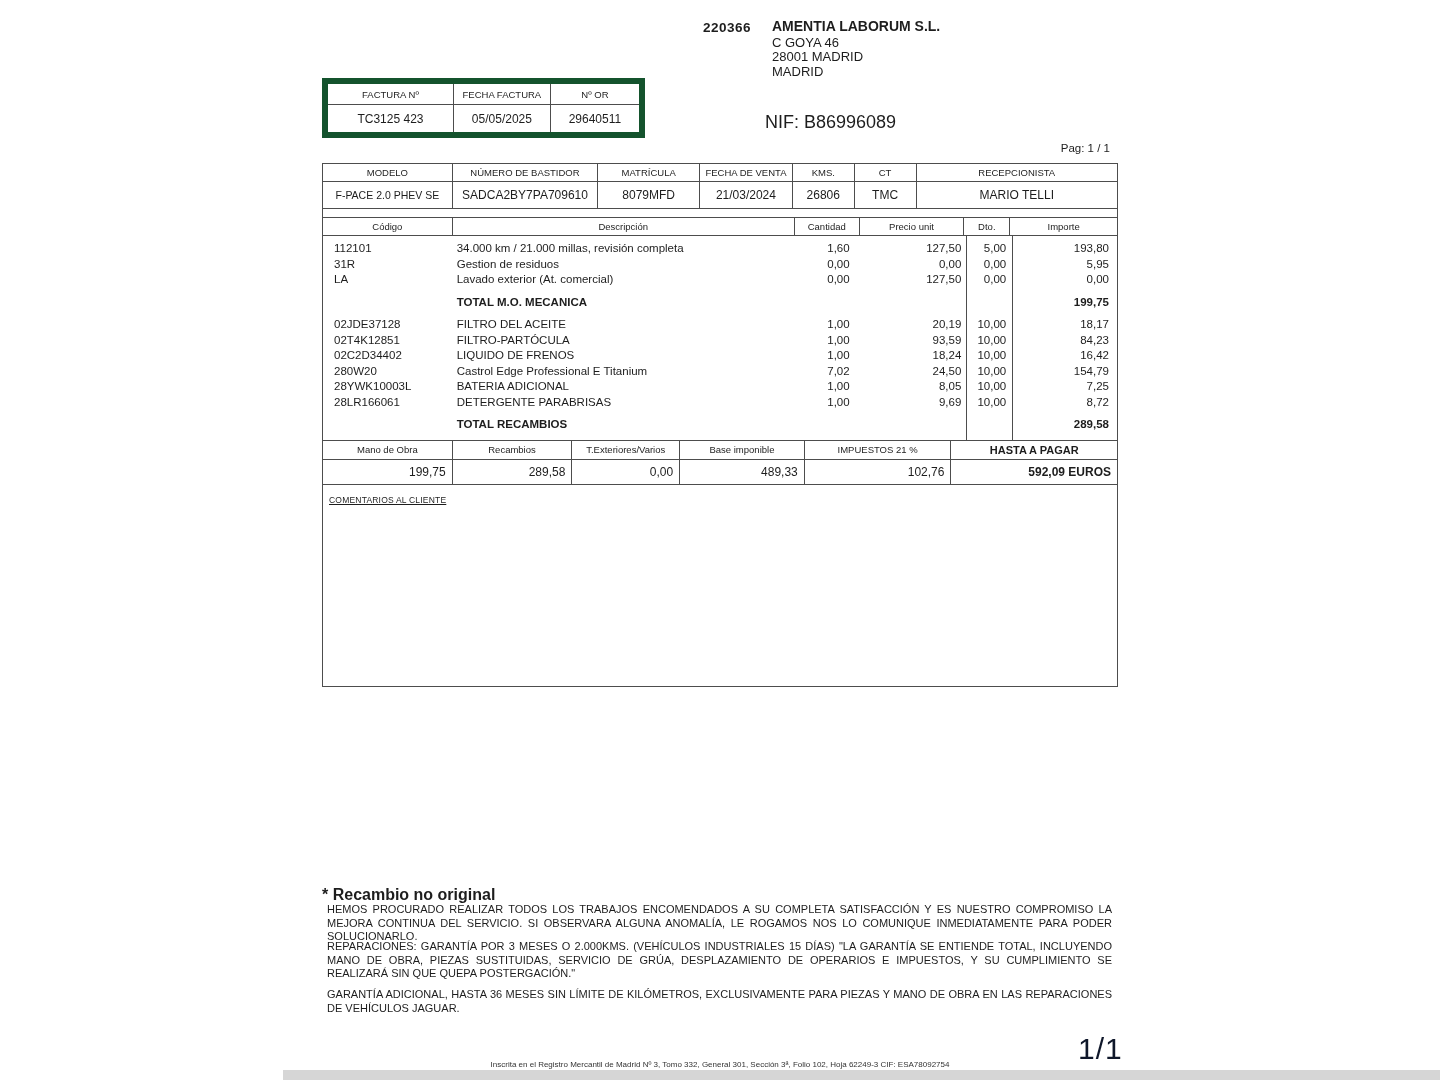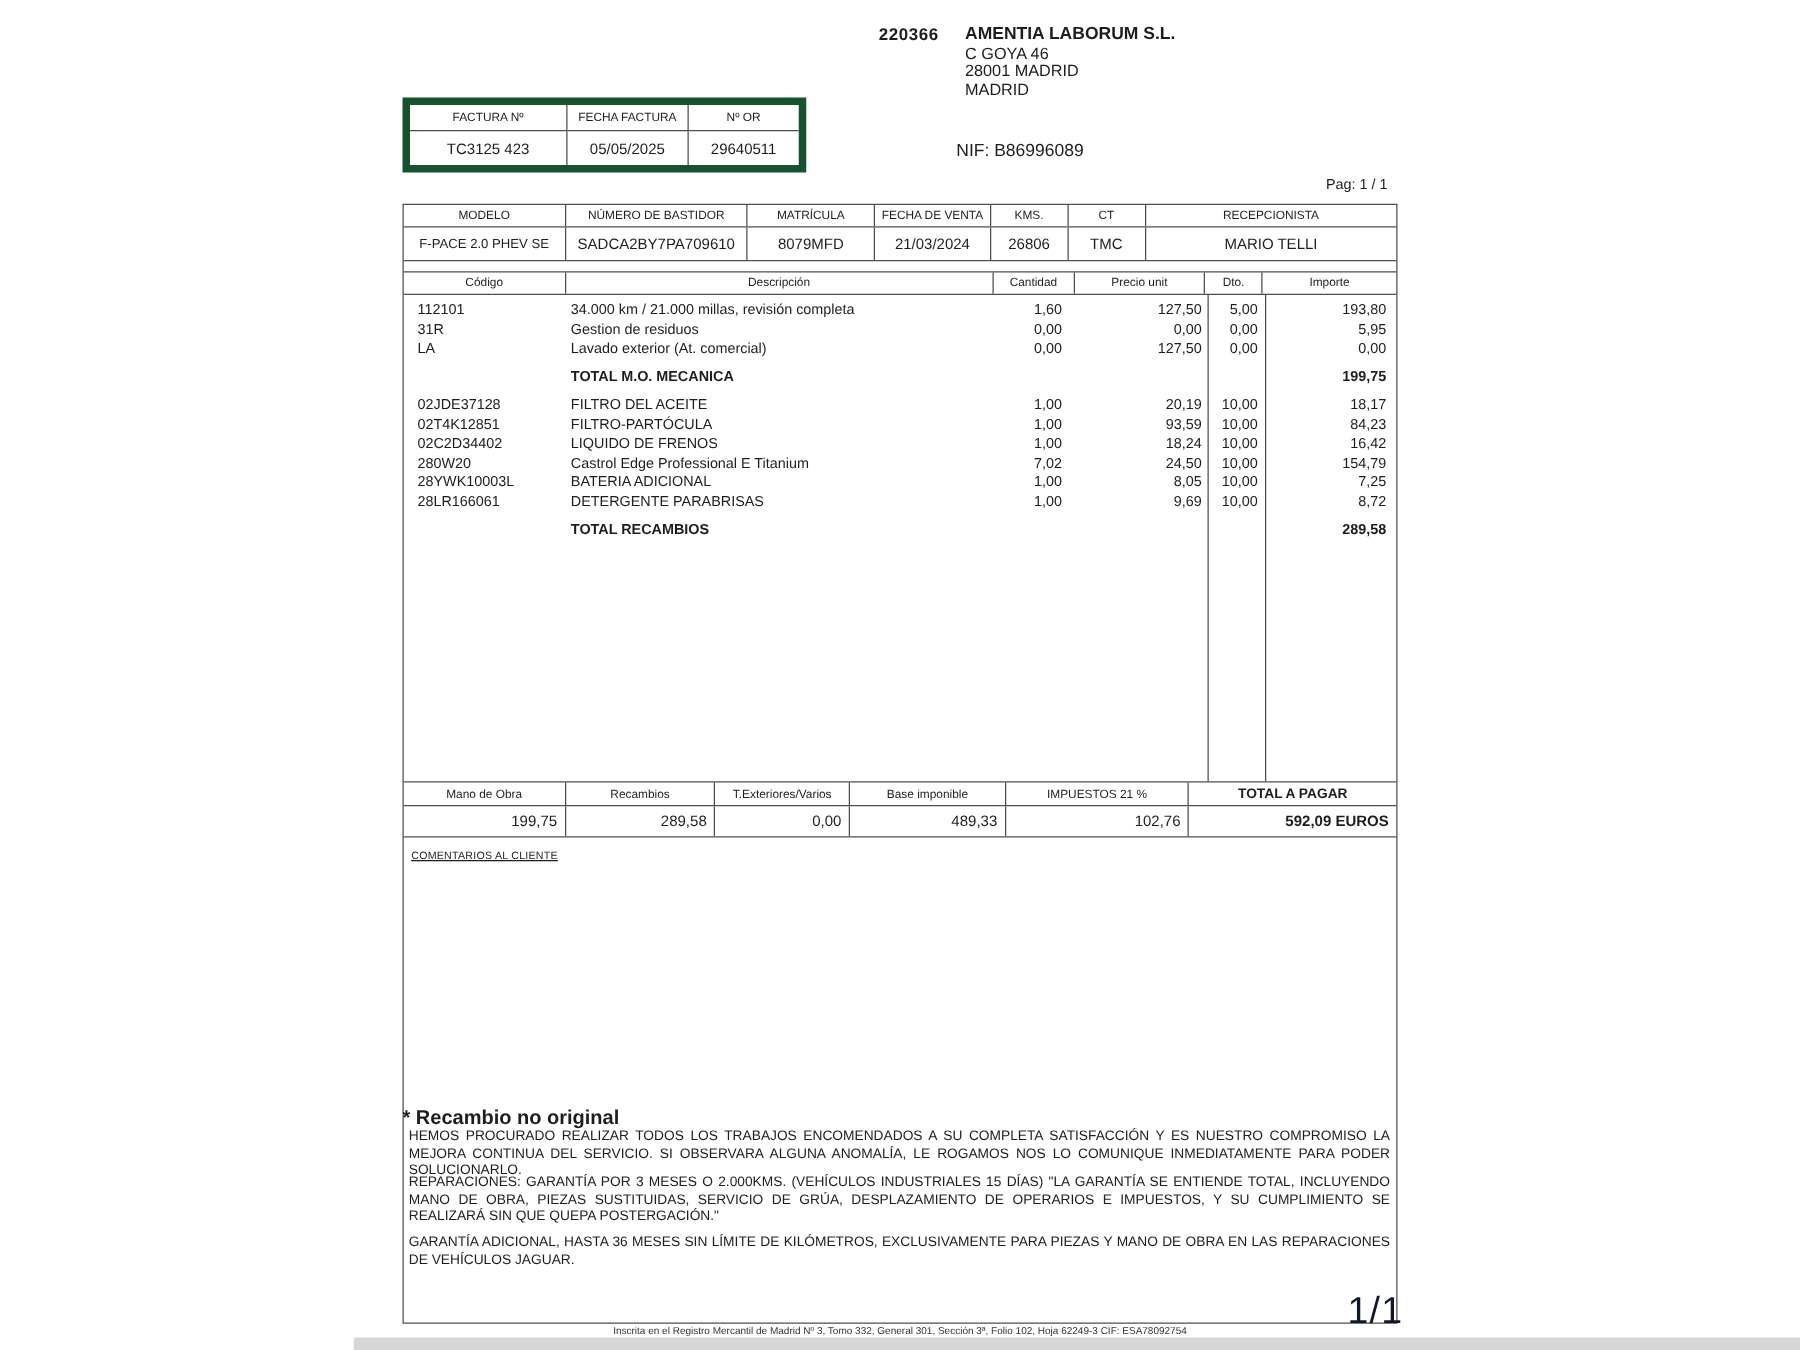--- a/index.html
+++ b/index.html
@@ -3,31 +3,31 @@
 <meta charset="utf-8">
 <style>
   html,body{margin:0;padding:0;background:#ffffff;}
   .page{position:relative;width:1440px;height:1080px;background:#ffffff;overflow:hidden;
         font-family:"Liberation Sans", sans-serif;color:#1d1d1d;padding-left:32px;}
   .abs{position:absolute;}
   
   .doc-num{left:703px;top:20px;font-size:13.5px;font-weight:600;letter-spacing:.5px;}
   .company{left:772px;top:19px;font-size:13px;line-height:14.5px;}
   .company-name{font-weight:bold;font-size:14px;margin-bottom:2px;}
-  .nif{left:765px;top:112px;font-size:14px;}
+  .nif{left:765px;top:112px;font-size:18px;}
   .pag{left:960px;top:142px;width:150px;text-align:right;font-size:11.5px;}
   
   .inv-box{left:322px;top:78px;width:323px;border:6px solid #14532d;box-sizing:border-box;}
   .inv-row{display:flex;}
   .inv-cell{box-sizing:border-box;border-right:1px solid #4d4d4d;display:flex;align-items:center;justify-content:center;}
   .inv-cell.last{border-right:none;}
   .inv-head .inv-cell{height:21px;font-size:9.5px;border-bottom:1px solid #4d4d4d;}
   .inv-vals .inv-cell{height:27px;font-size:12px;}
   
-  .doc-table{left:322px;top:163px;width:796px;height:896px;border:1px solid #4d4d4d;
+  .doc-table{left:322px;top:163px;width:796px;height:524px;border:1px solid #4d4d4d;
              box-sizing:border-box;display:flex;flex-direction:column;}
   .cell{box-sizing:border-box;border-right:1px solid #4d4d4d;display:flex;align-items:center;justify-content:center;overflow:hidden;}
   .cell.last{border-right:none;}
   .vhead{display:flex;height:17px;border-bottom:1px solid #4d4d4d;font-size:9.5px;}
   .vvals{display:flex;height:26px;border-bottom:1px solid #4d4d4d;font-size:12px;}
   .vvals .small{font-size:10.5px;}
   .spacer8{height:8px;}
   .ihead{display:flex;height:17px;border-top:1px solid #4d4d4d;border-bottom:1px solid #4d4d4d;font-size:9.5px;}
   .ibody{flex:1;position:relative;padding-top:5px;font-size:11.5px;}
   .vline{position:absolute;top:0;bottom:0;width:1px;background:#4d4d4d;}
@@ -214,21 +214,21 @@
         <span class="c-amt">289,58</span>
       </div>
     </div>
 
     <div class="thead">
       <div class="cell" style="width:130px">Mano de Obra</div>
       <div class="cell" style="width:120px">Recambios</div>
       <div class="cell" style="width:108px">T.Exteriores/Varios</div>
       <div class="cell" style="width:125px">Base imponible</div>
       <div class="cell" style="width:147px">IMPUESTOS  21 %</div>
-      <div class="cell last grand" style="width:166px">TOTAL A PAGAR</div>
+      <div class="cell last grand" style="width:166px">HASTA A PAGAR</div>
     </div>
 
     <div class="tvals">
       <div class="cell" style="width:130px">199,75</div>
       <div class="cell" style="width:120px">289,58</div>
       <div class="cell" style="width:108px">0,00</div>
       <div class="cell" style="width:125px">489,33</div>
       <div class="cell" style="width:147px">102,76</div>
       <div class="cell last grand" style="width:166px">592,09 EUROS</div>
     </div>

